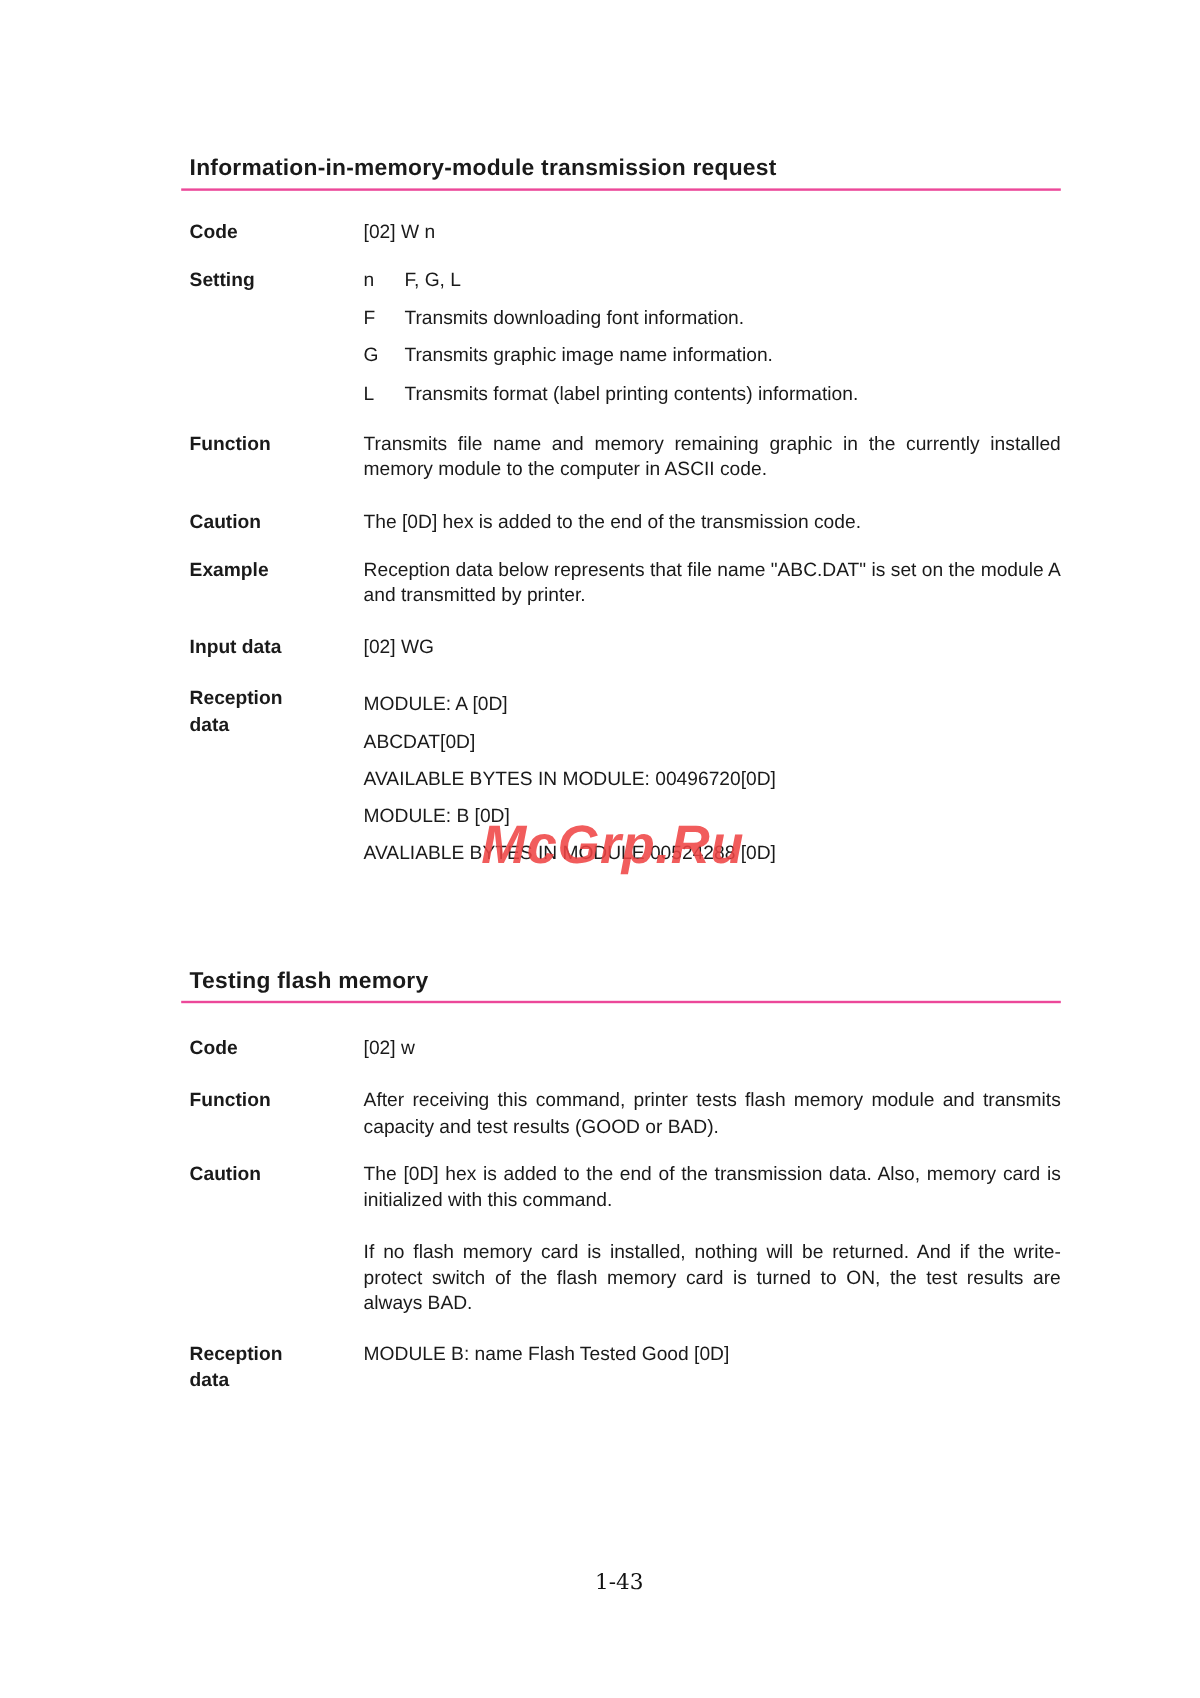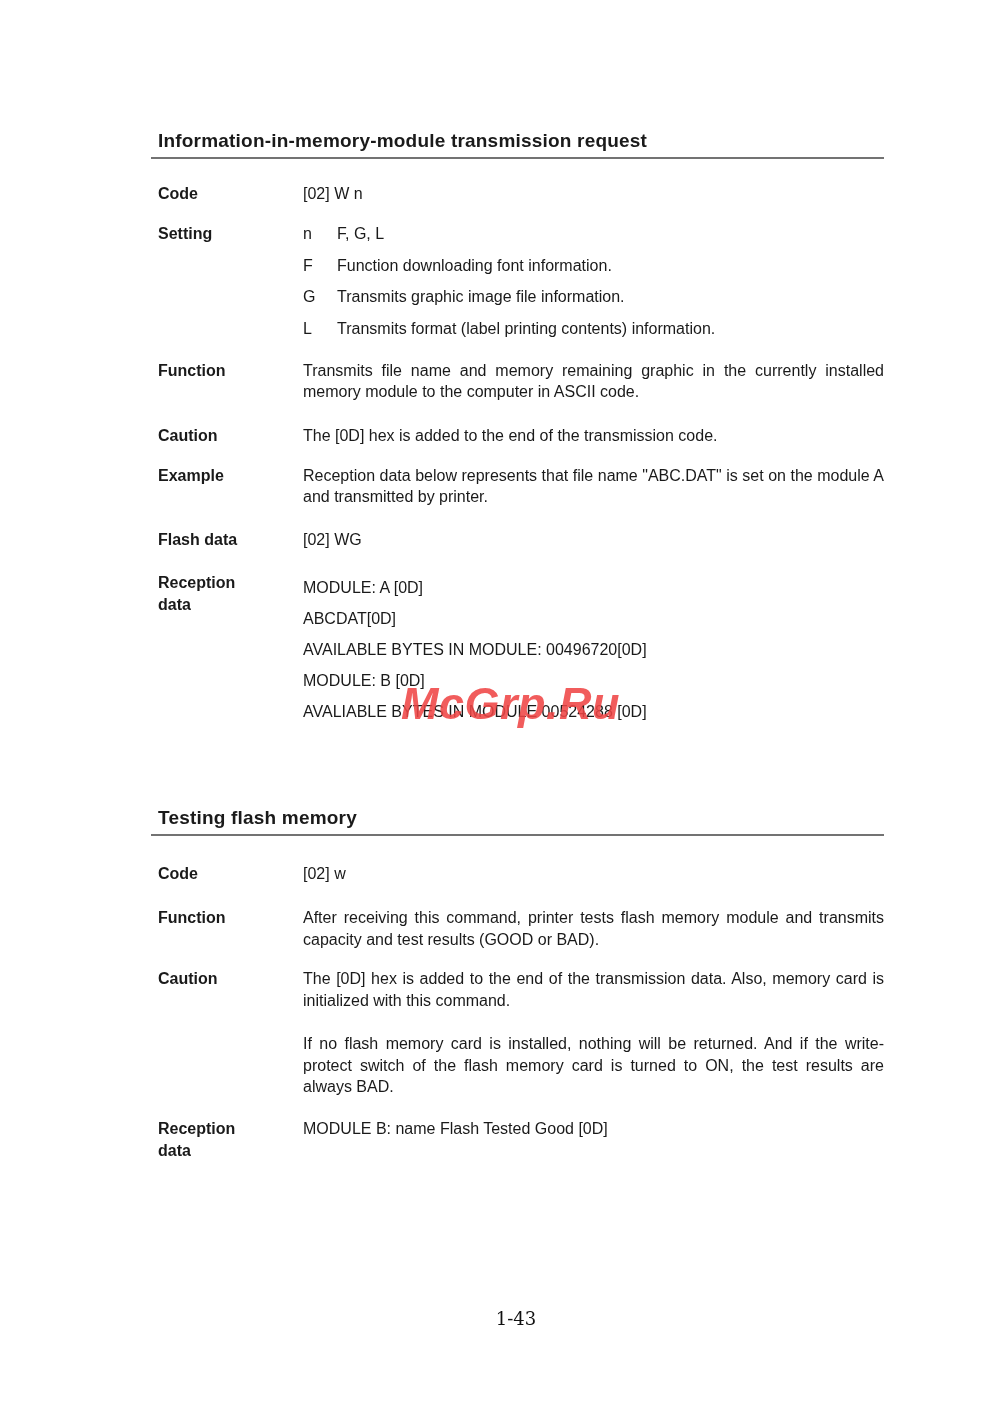--- a/index.html
+++ b/index.html
@@ -18,21 +18,21 @@
     width: 733px;
   }
   .sec1 { top: 129px; }
   .sec2 { top: 806px; }
   .sec-title {
     margin: 0;
     padding: 0 0 5px 7px;
     font-size: 19px;
     font-weight: bold;
     line-height: 23px;
-    border-bottom: 2px solid #737373;
+    border-bottom: 2px solid #ec4899;
     letter-spacing: 0.2px;
   }
   .row {
     display: grid;
     grid-template-columns: 145px 1fr;
     padding-left: 7px;
     font-size: 16px;
     line-height: 21.5px;
   }
   .lbl {
@@ -91,25 +91,25 @@
 
     <div class="row mt18">
       <div class="lbl">Setting</div>
       <div class="val">
         <div class="opt-first">
           <span>n</span>
           <span>F, G, L</span>
         </div>
         <div class="opt">
           <span>F</span>
-          <span>Function downloading font information.</span>
+          <span>Transmits downloading font information.</span>
         </div>
         <div class="opt">
           <span>G</span>
-          <span>Transmits graphic image file information.</span>
+          <span>Transmits graphic image name information.</span>
         </div>
         <div class="opt">
           <span>L</span>
           <span>Transmits format (label printing contents) information.</span>
         </div>
       </div>
     </div>
 
     <div class="row mt21">
       <div class="lbl">Function</div>
@@ -120,21 +120,21 @@
       <div class="lbl">Caution</div>
       <div class="val just">The [0D] hex is added to the end of the transmission code.</div>
     </div>
 
     <div class="row mt18">
       <div class="lbl">Example</div>
       <div class="val just">Reception data below represents that file name "ABC.DAT" is set on the module A and transmitted by printer.</div>
     </div>
 
     <div class="row mt21">
-      <div class="lbl">Flash data</div>
+      <div class="lbl">Input data</div>
       <div class="val">[02] WG</div>
     </div>
 
     <div class="row mt21">
       <div class="lbl">Reception data</div>
       <div class="val">
         <div class="rec-line">MODULE: A [0D]</div>
         <div class="rec-line">ABCDAT[0D]</div>
         <div class="rec-line">AVAILABLE BYTES IN MODULE: 00496720[0D]</div>
         <div class="rec-line">MODULE: B [0D]</div>

